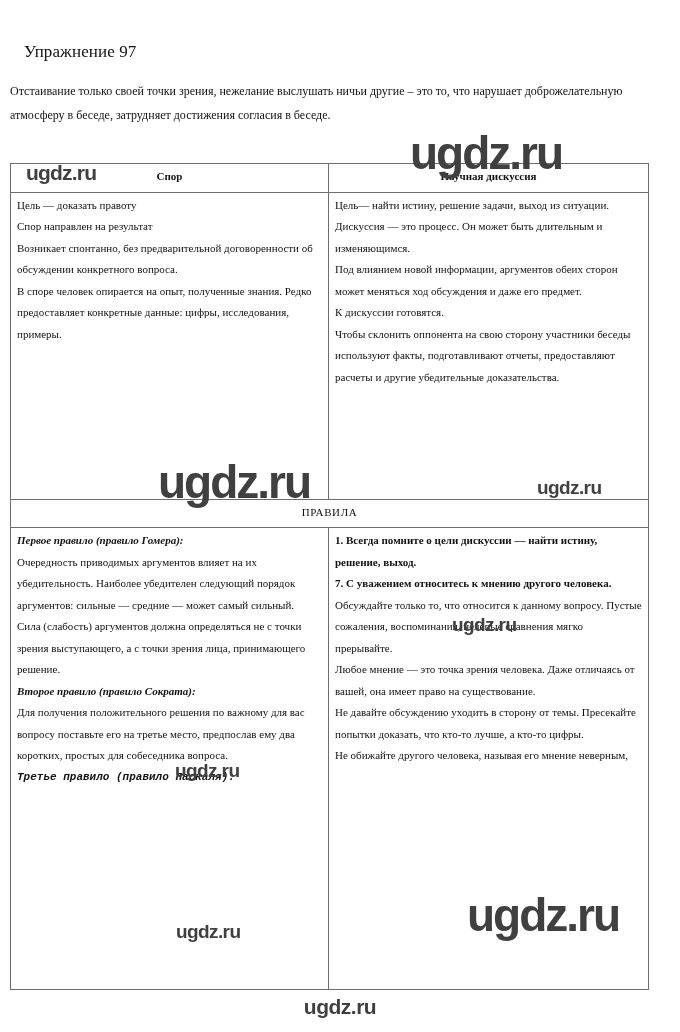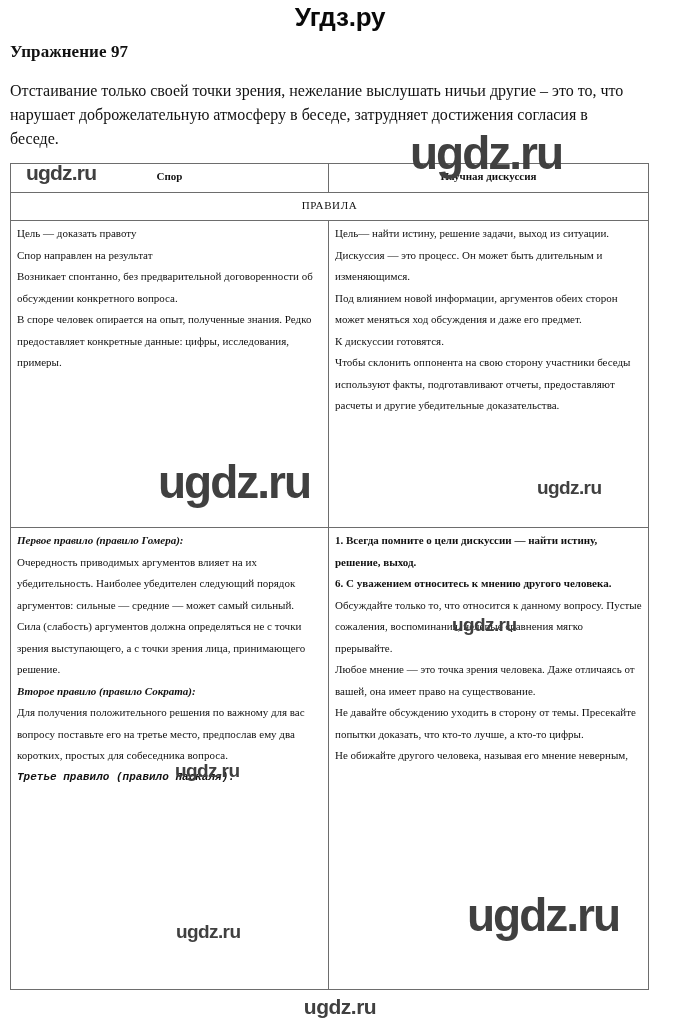--- a/index.html
+++ b/index.html
@@ -34,32 +34,32 @@
   .page {
     position: absolute;
     top: 0; left: 0;
     width: 680px;
     height: 1032px;
   }
 
   .exercise-title {
     position: absolute;
     top: 42px;
-    left: 10px;
-    font-weight: bold;
+    left: 24px;
+    font-weight: normal;
     font-size: 17px;
     letter-spacing: 0.1px;
   }
 
   .intro {
     position: absolute;
     top: 79px;
     left: 10px;
     width: 630px;
-    font-size: 16px;
+    font-size: 12px;
     line-height: 24px;
   }
 
   
   .doc-table {
     position: absolute;
     top: 163px;
     left: 10px;
     width: 638px;
     border-collapse: collapse;
@@ -133,66 +133,65 @@
   .wm-7 { left: 175px; top: 760px; }
   .wm-8 { left: 176px; top: 921px; }
   .wm-9 { left: 467px; top: 888px; }
   .wm-10{ left: 0px;   top: 995px; width: 680px; text-align: center; letter-spacing: -0.5px; }
 </style>
 </head>
 <body>
 
 <div class="page">
 
-  <div class="site-logo">Угдз.ру</div>
 
   <div class="exercise-title">Упражнение 97</div>
 
   <div class="intro">Отстаивание только своей точки зрения, нежелание выслушать ничьи другие – это то, что нарушает доброжелательную атмосферу в беседе, затрудняет достижения согласия в беседе.</div>
 
   <table class="doc-table">
     <colgroup>
       <col class="col-left">
       <col class="col-right">
     </colgroup>
     <tbody>
       <tr>
         <th class="hdr">Спор</th>
         <th class="hdr">Научная дискуссия</th>
       </tr>
       <tr>
-        <td class="rules-banner" colspan="2">ПРАВИЛА</td>
-      </tr>
-      <tr>
         <td class="cell-compare-left">
           <p class="para-tight">Цель — доказать правоту</p>
           <p class="para-tight">Спор направлен на результат</p>
           <p class="para-tight">Возникает спонтанно, без предварительной договоренности об обсуждении конкретного вопроса.</p>
           <p class="para-tight">В споре человек опирается на опыт, полученные знания. Редко предоставляет конкретные данные: цифры, исследования, примеры.</p>
         </td>
         <td class="cell-compare-right">
           <p class="para-tight">Цель— найти истину, решение задачи, выход из ситуации.</p>
           <p class="para-tight">Дискуссия — это процесс. Он может быть длительным и изменяющимся.</p>
           <p class="para-tight">Под влиянием новой информации, аргументов обеих сторон может меняться ход обсуждения и даже его предмет.</p>
           <p class="para-tight">К дискуссии готовятся.</p>
           <p class="para-tight">Чтобы склонить оппонента на свою сторону участники беседы используют факты, подготавливают отчеты, предоставляют расчеты и другие убедительные доказательства.</p>
         </td>
+      </tr>
+      <tr>
+        <td class="rules-banner" colspan="2">ПРАВИЛА</td>
       </tr>
       <tr>
         <td class="cell-rules-left">
           <p class="rule-head">Первое правило (правило Гомера):</p>
           <p class="para">Очередность приводимых аргументов влияет на их убедительность. Наиболее убедителен следующий порядок аргументов: сильные — средние — может самый сильный.</p>
           <p class="para">Сила (слабость) аргументов должна определяться не с точки зрения выступающего, а с точки зрения лица, принимающего решение.</p>
           <p class="rule-head">Второе правило (правило Сократа):</p>
           <p class="para">Для получения положительного решения по важному для вас вопросу поставьте его на третье место, предпослав ему два коротких, простых для собеседника вопроса.</p>
           <p class="rule-head rule-head-last">Третье правило (правило Паскаля):</p>
         </td>
         <td class="cell-rules-right">
           <p class="rule-num">1. Всегда помните о цели дискуссии — найти истину, решение, выход.</p>
-          <p class="rule-num">6. С уважением относитесь к мнению другого человека.</p>
+          <p class="rule-num">7. С уважением относитесь к мнению другого человека.</p>
           <p class="para">Обсуждайте только то, что относится к данному вопросу. Пустые сожаления, воспоминания, нелепые сравнения мягко прерывайте.</p>
           <p class="para">Любое мнение — это точка зрения человека. Даже отличаясь от вашей, она имеет право на существование.</p>
           <p class="para">Не давайте обсуждению уходить в сторону от темы. Пресекайте попытки доказать, что кто-то лучше, а кто-то цифры.</p>
           <p class="para-tight">Не обижайте другого человека, называя его мнение неверным,</p>
         </td>
       </tr>
     </tbody>
   </table>
 
   <div class="wm wm-big wm-1">ugdz.ru</div>

